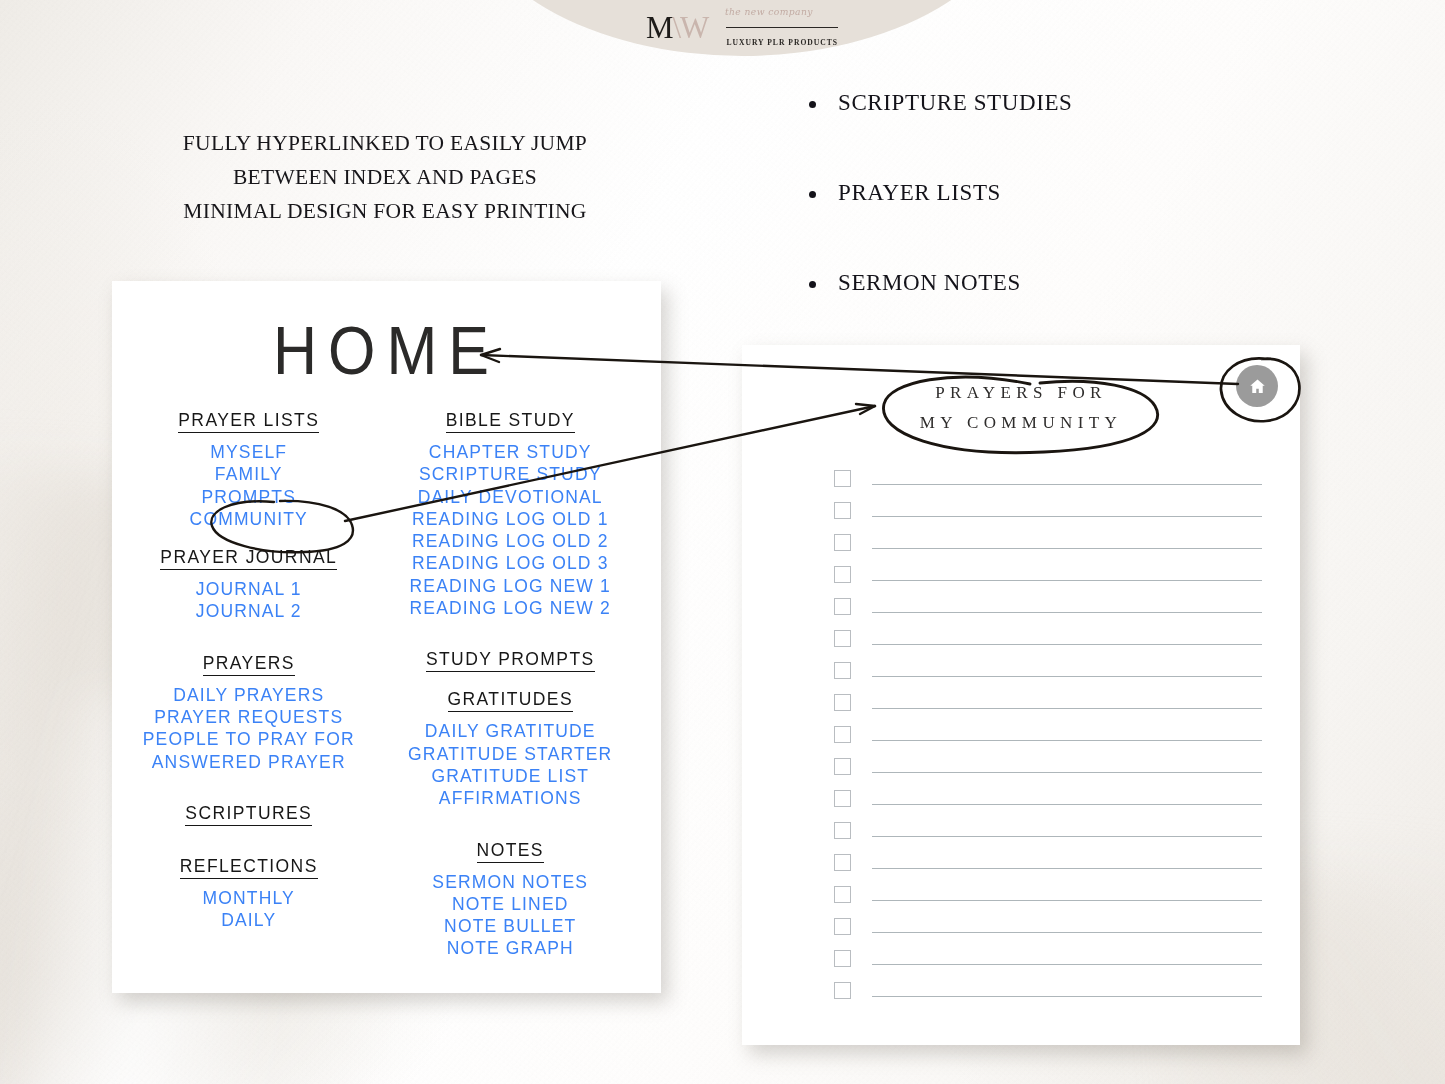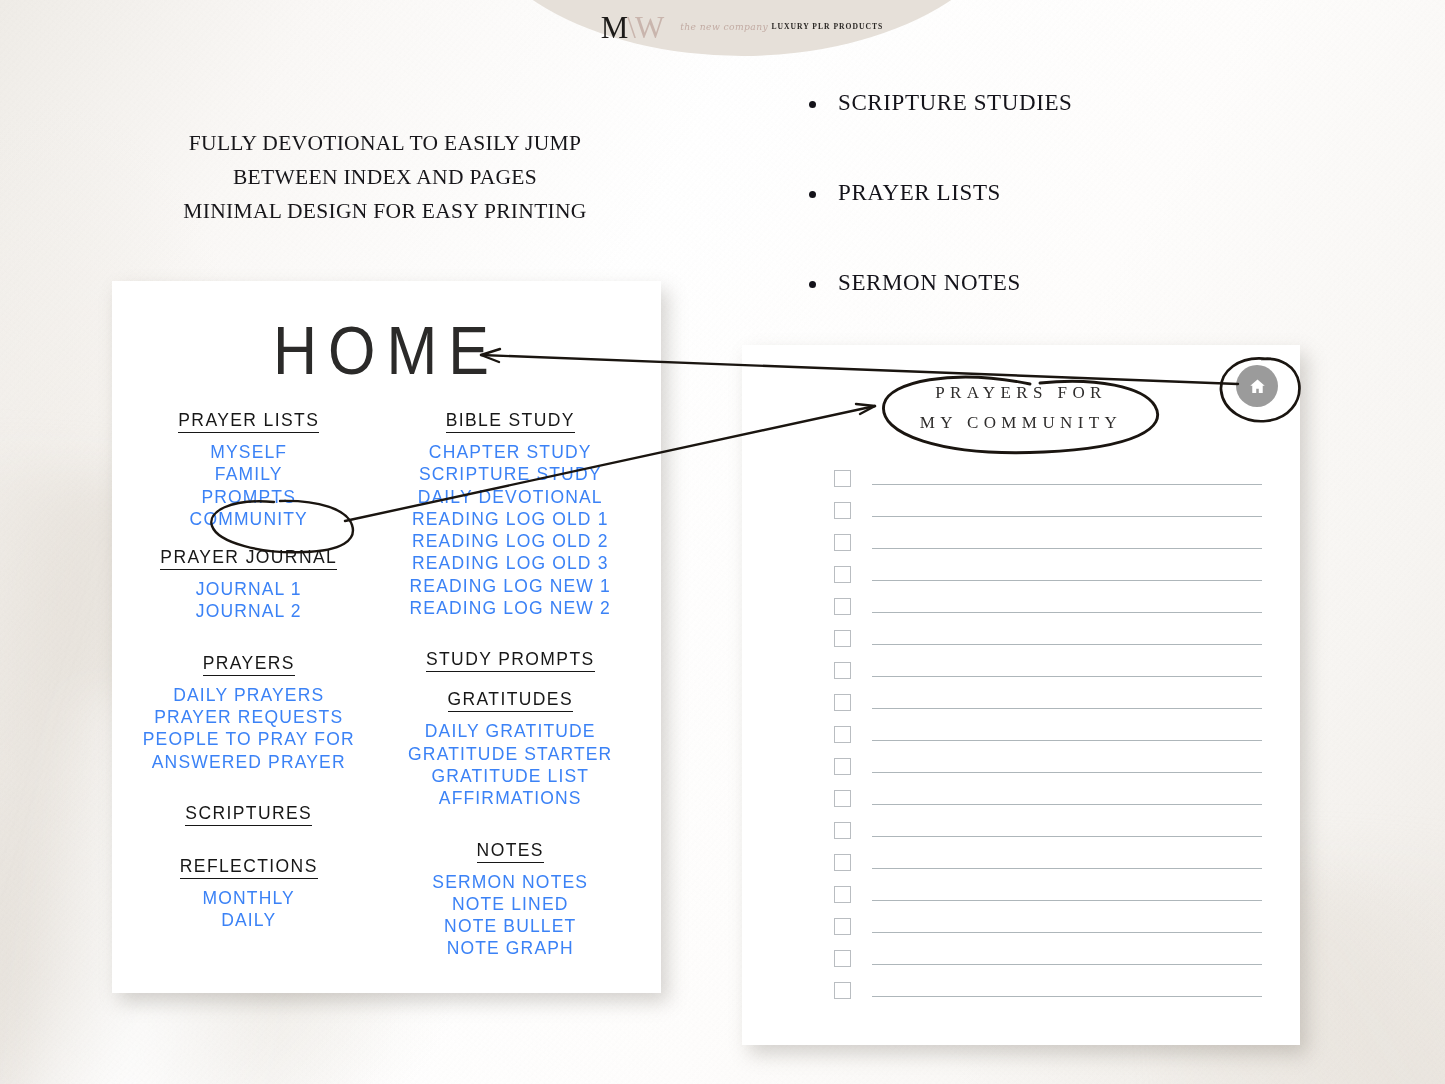--- a/index.html
+++ b/index.html
@@ -42,21 +42,21 @@
     position:absolute;left:464px;top:-108px;width:556px;height:164px;
     background:#e6e0d9;border-radius:0 0 50% 50%/0 0 100% 100%;
   }
   #logo{
     position:absolute;left:646px;top:4px;width:192px;height:46px;
     display:flex;align-items:center;justify-content:center;gap:9px;
   }
   #logo .mw{font-family:"Liberation Serif",serif;font-size:31px;line-height:1;color:#1d1b19;letter-spacing:-1px;display:flex;align-items:baseline;}
   #logo .mw .w{color:#c9b5ad;}
   #logo .vrule{width:1px;height:32px;background:#3a3631;opacity:.75;}
-  #logo .rt{display:flex;flex-direction:row;gap:2px;}
+  #logo .rt{display:flex;flex-direction:column;gap:10px;}
   #logo .script{font-family:"DejaVu Serif",serif;font-style:italic;font-size:9px;color:#c2aba3;letter-spacing:.4px;white-space:nowrap;transform:scaleX(1.02);}
   #logo .sub{font-family:"Liberation Serif",serif;font-size:7.6px;font-weight:bold;letter-spacing:1.0px;color:#2a2724;white-space:nowrap;}
   #logo .divline{height:1px;background:#2a2724;width:100%;}
 
   
   #caption{
     position:absolute;left:150px;top:126px;width:470px;text-align:center;
     font-family:"Liberation Serif",serif;color:#17161a;
     font-size:21.5px;line-height:34px;letter-spacing:.3px;
   }
@@ -142,21 +142,21 @@
     </div>
     <div class="vrule"></div>
     <div class="rt">
       <div class="script">the new company</div>
       <div class="divline"></div>
       <div class="sub">LUXURY PLR PRODUCTS</div>
     </div>
   </div>
 
   <div id="caption">
-    <div>FULLY DEVOTIONAL TO EASILY JUMP</div>
+    <div>FULLY HYPERLINKED TO EASILY JUMP</div>
     <div>BETWEEN INDEX AND PAGES</div>
     <div>MINIMAL DESIGN FOR EASY PRINTING</div>
   </div>
 
   <ul id="bullets">
       <li>SCRIPTURE STUDIES</li>
       <li>PRAYER LISTS</li>
       <li>SERMON NOTES</li>
       <li>GRATITUDES</li>
     </ul>

